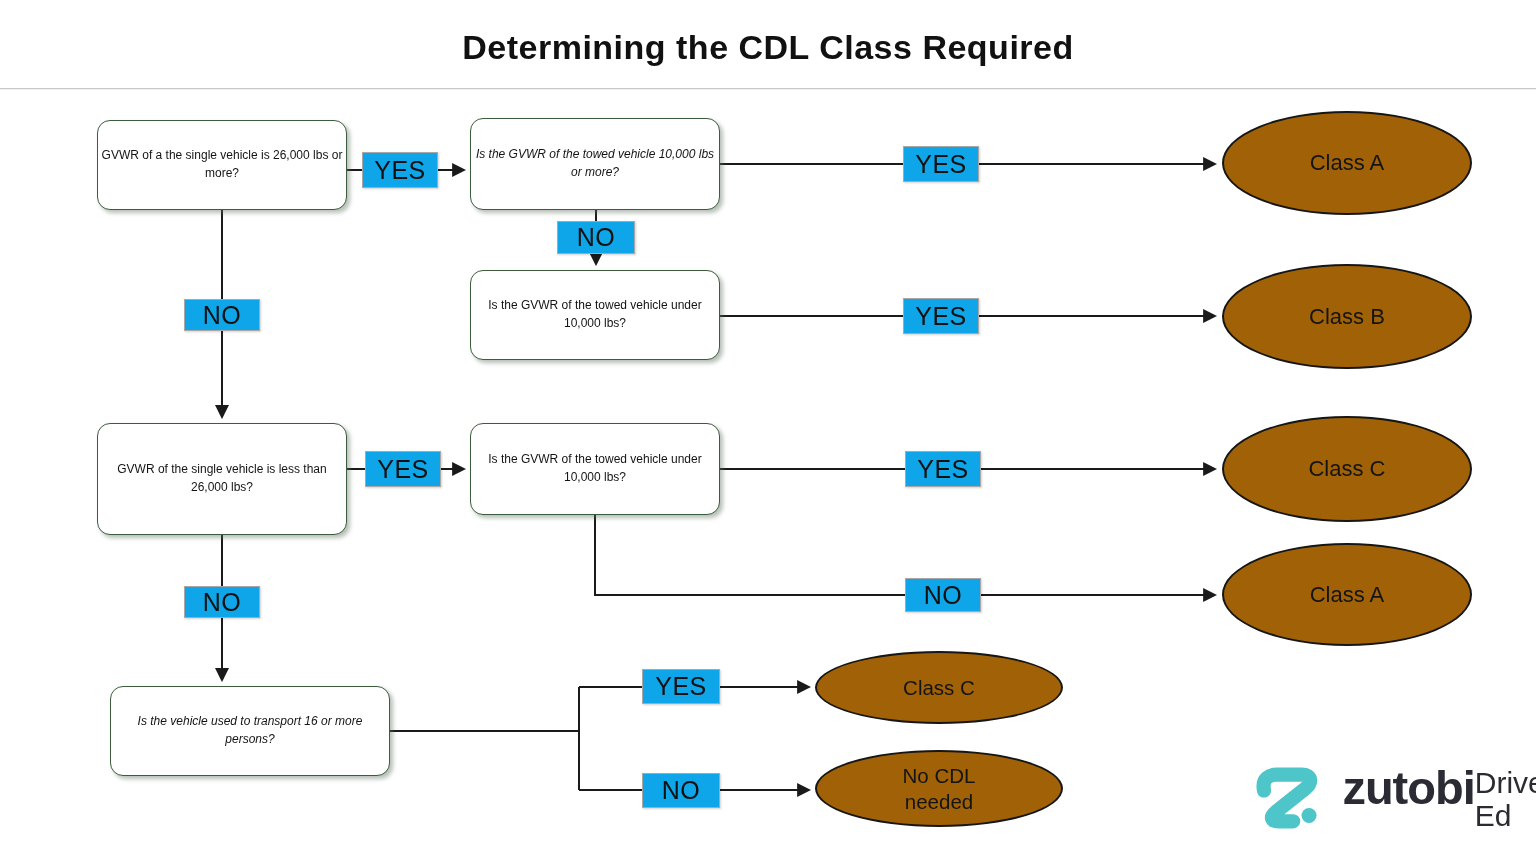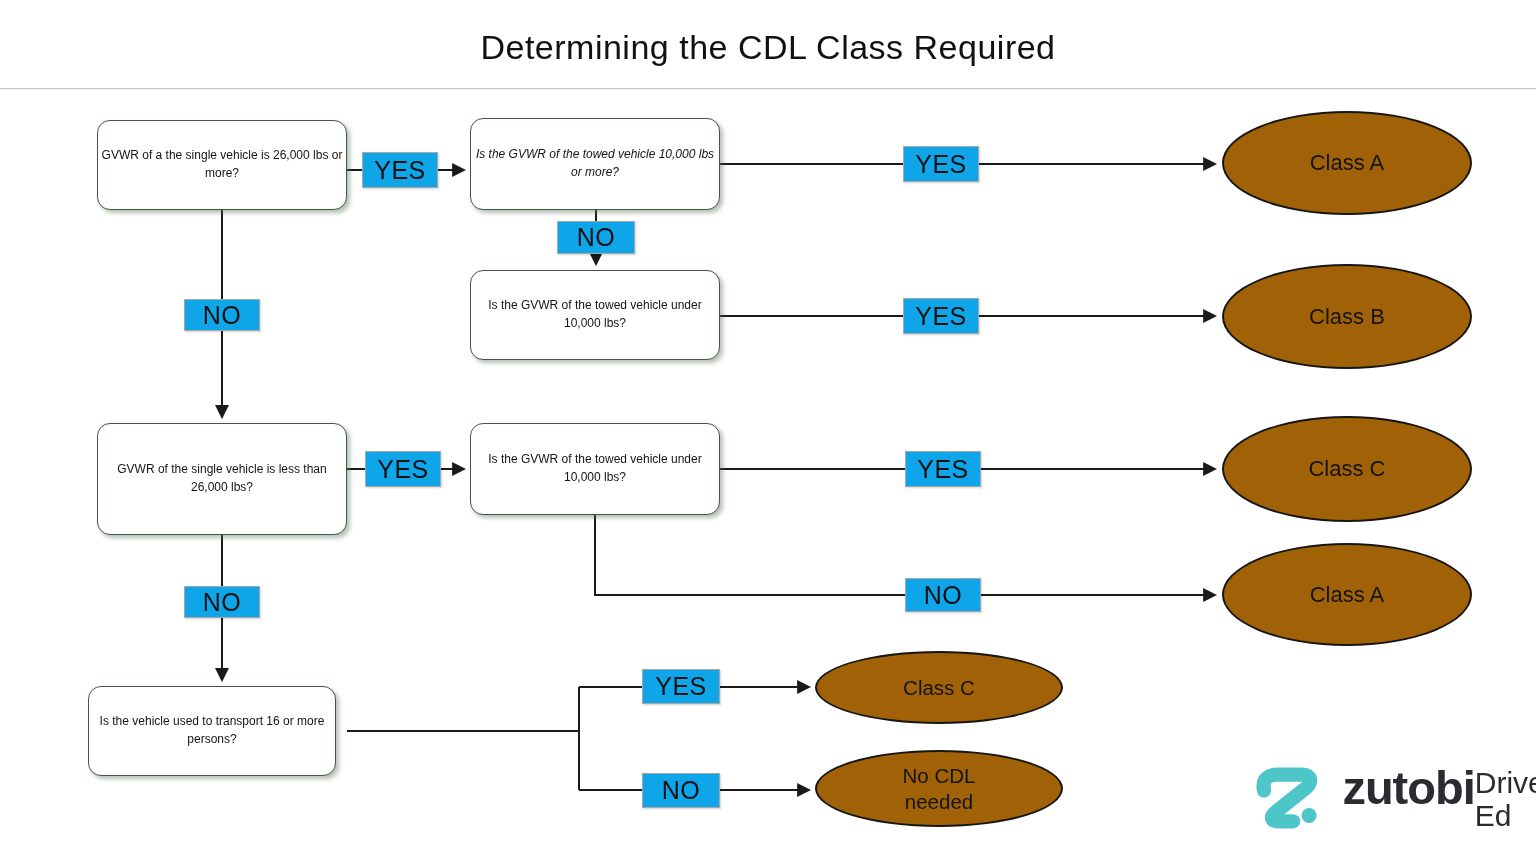--- a/index.html
+++ b/index.html
@@ -7,21 +7,21 @@
   body {
     width: 1536px; height: 864px;
     font-family: "Liberation Sans", sans-serif;
     color: #1a1a1a;
     position: relative;
     overflow: hidden;
   }
   .page-title {
     position: absolute; top: 28px; left: 0; width: 1536px;
     text-align: center;
-    font-size: 34px; font-weight: 400; letter-spacing: 0.5px;
+    font-size: 34px; font-weight: 700; letter-spacing: 0.5px;
     color: #111;
   }
   .title-divider {
     position: absolute; top: 88px; left: 0; width: 1536px; height: 2px;
     background: #c9c9c9;
     border-bottom: 1px solid #f0f0f0;
   }
   .canvas { position: absolute; top: 0; left: 0; width: 1536px; height: 864px; }
   svg.connectors { position: absolute; top: 0; left: 0; }
 
@@ -133,21 +133,21 @@
   </div>
   <div class="qbox" style="left:470px; top:270px; width:250px; height:90px;">
     <span>Is the GVWR of the towed vehicle under 10,000 lbs?</span>
   </div>
   <div class="qbox" style="left:97px; top:423px; width:250px; height:112px;">
     <span>GVWR of the single vehicle is less than 26,000 lbs?</span>
   </div>
   <div class="qbox" style="left:470px; top:423px; width:250px; height:92px;">
     <span>Is the GVWR of the towed vehicle under 10,000 lbs?</span>
   </div>
-  <div class="qbox" style="left:88px; top:686px; width:248px; height:90px;">
+  <div class="qbox" style="left:110px; top:686px; width:280px; height:90px;font-style:italic;">
     <span>Is the vehicle used to transport 16 or more persons?</span>
   </div>
 
   <div class="tag" style="left:362px; top:152px; width:76px; height:36px;">
     <span>YES</span>
   </div>
   <div class="tag" style="left:903px; top:146px; width:76px; height:36px;">
     <span>YES</span>
   </div>
   <div class="tag" style="left:557px; top:221px; width:78px; height:33px;">

